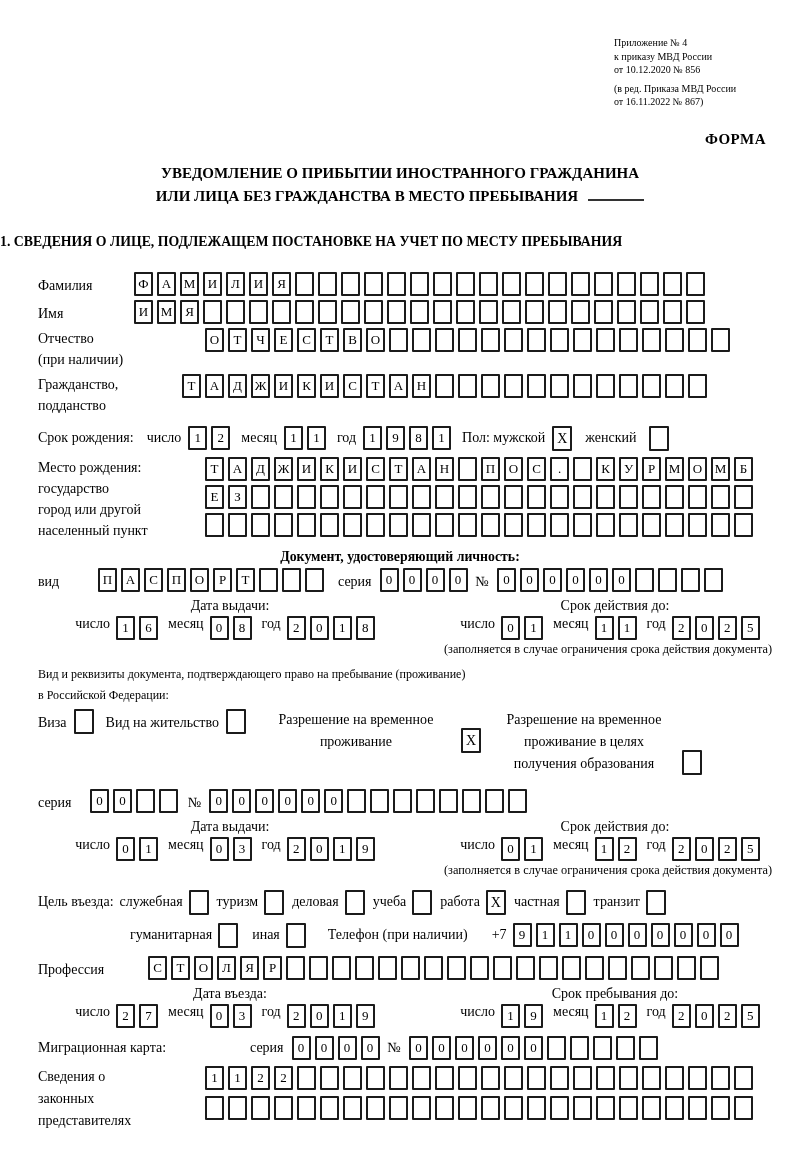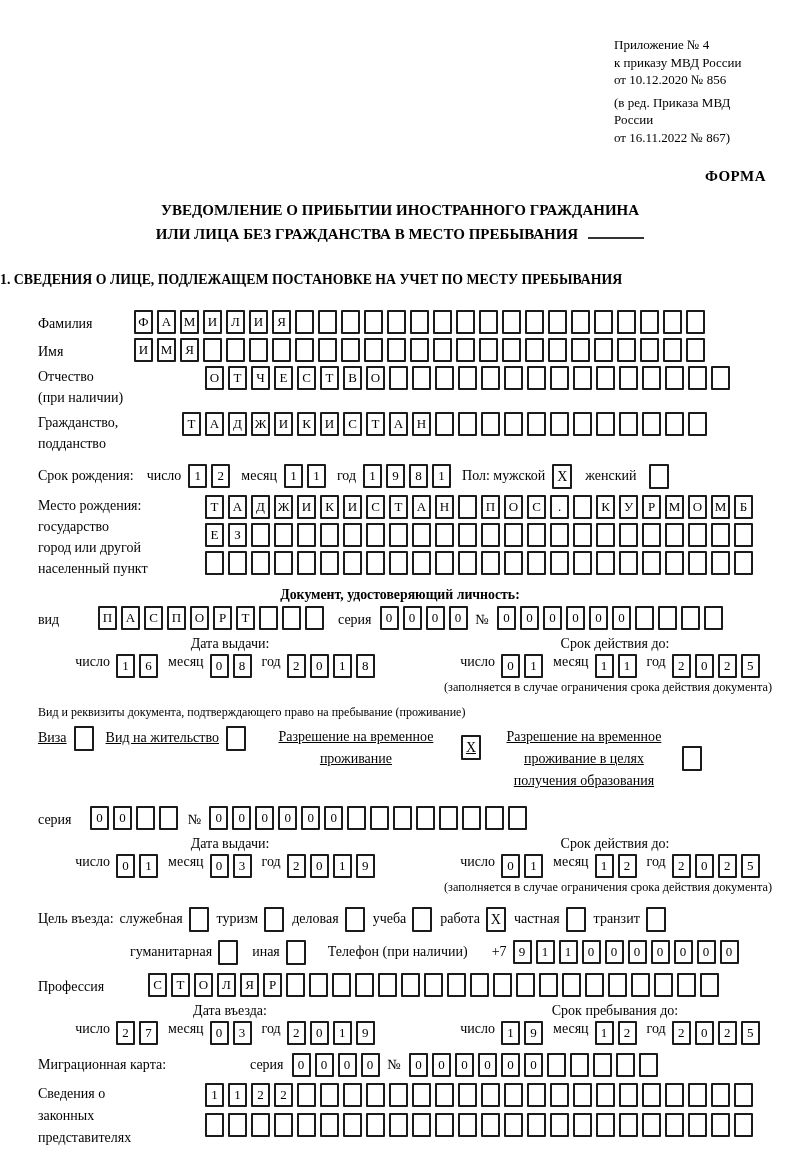--- a/index.html
+++ b/index.html
@@ -2,21 +2,21 @@
 <html><head>
 <meta charset="utf-8">
 <style>
   html,body{margin:0;padding:0;background:#fff;}
   .page{
     width:800px;height:1163px;background:#ffffff;color:#000;
     font-family:"Liberation Serif","DejaVu Serif",serif;
     position:relative;overflow:hidden;
   }
   
-  .hdr{margin:36px 30px 16px 614px;font-size:13px;line-height:1.35;}
+  .hdr{margin:36px 30px 16px 614px;font-size:10px;line-height:1.35;}
   .hdr .edition{margin-top:5px;}
   .forma{ text-align:right;margin:22px 34px 0 0;font-weight:bold;font-size:15px;letter-spacing:.5px;}
   
   .title{text-align:center;font-weight:bold;font-size:15px;line-height:1.55;margin-top:14px;}
   .title-underline{display:inline-block;width:56px;border-bottom:2px solid #333;height:14px;margin-left:10px;}
   .sec{ text-align:left;font-weight:bold;font-size:13.8px;margin-top:26px;}
   
   .row{display:flex;align-items:flex-start;margin:4px 0 0 38px;}
   .flabel{font-size:14px;padding-top:4px;line-height:20px;}
   .w96{flex:0 0 96px;}
@@ -46,21 +46,21 @@
   .datepair{display:flex;margin:6px 0 0 30px;}
   .dp-left{flex:0 0 400px;}
   .dp-right{flex:1;}
   .dp-title{text-align:center;font-size:14px;}
   .dp-row{display:flex;align-items:flex-start;font-size:14px;margin-top:2px;justify-content:center;}
   .dp-row > *{margin-right:6px;}
   .note{text-align:right;margin:2px 28px 0 0;font-size:12.3px;}
   .plain{margin:8px 0 0 38px;font-size:12px;line-height:1.6;}
   
   .opts{display:flex;margin:4px 0 0 38px;align-items:flex-start;}
-  .opt{display:flex;align-items:center;margin-right:12px;text-decoration:underline;}
+  .opt{display:flex;align-items:flex-end;margin-right:12px;}
   .opt-label{font-size:14px;line-height:22px;margin-right:7px;}
   .opt-label.c2{text-align:center;width:196px;}
   .opt-label.c3{text-align:center;width:182px;}
   
   .purpose1{display:flex;align-items:flex-start;margin:12px 0 0 38px;font-size:14px;flex-wrap:nowrap;}
   .purpose1 > .pl{line-height:24px;margin-right:6px;}
   .purpose2{display:flex;align-items:flex-start;margin:8px 0 0 130px;font-size:14px;}
   .purpose2 > .pl{line-height:24px;margin-right:6px;}
   
   .mig{display:flex;align-items:flex-start;margin:8px 0 0 38px;font-size:14px;}
@@ -178,20 +178,21 @@
         <span>месяц</span>
         <span class="cells"><span class="cell">1</span><span class="cell">1</span></span>
         <span>год</span>
         <span class="cells"><span class="cell">2</span><span class="cell">0</span><span class="cell">2</span><span class="cell">5</span></span>
       </div>
     </div>
   </div>
   <div class="note">(заполняется в случае ограничения срока действия документа)</div>
 
   <div class="plain">Вид и реквизиты документа, подтверждающего право на пребывание (проживание)</div>
+  <div class="plain" style="margin-top:2px;">в Российской Федерации:</div>
 
   <div class="opts">
     <div class="opt">
       <span class="opt-label">Виза</span>
       <span class="cb"></span>
     </div>
     <div class="opt">
       <span class="opt-label">Вид на жительство</span>
       <span class="cb"></span>
     </div>

